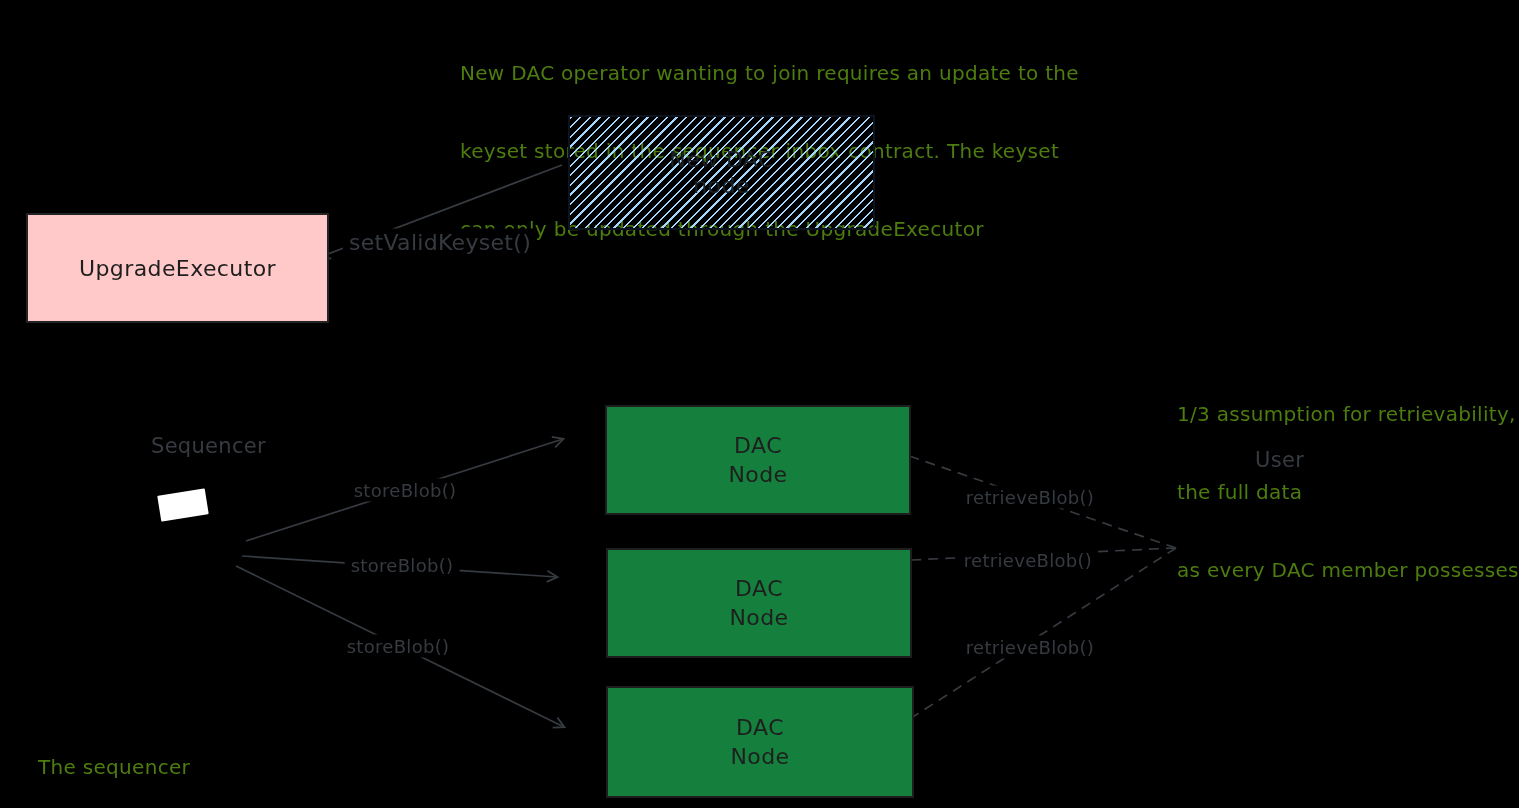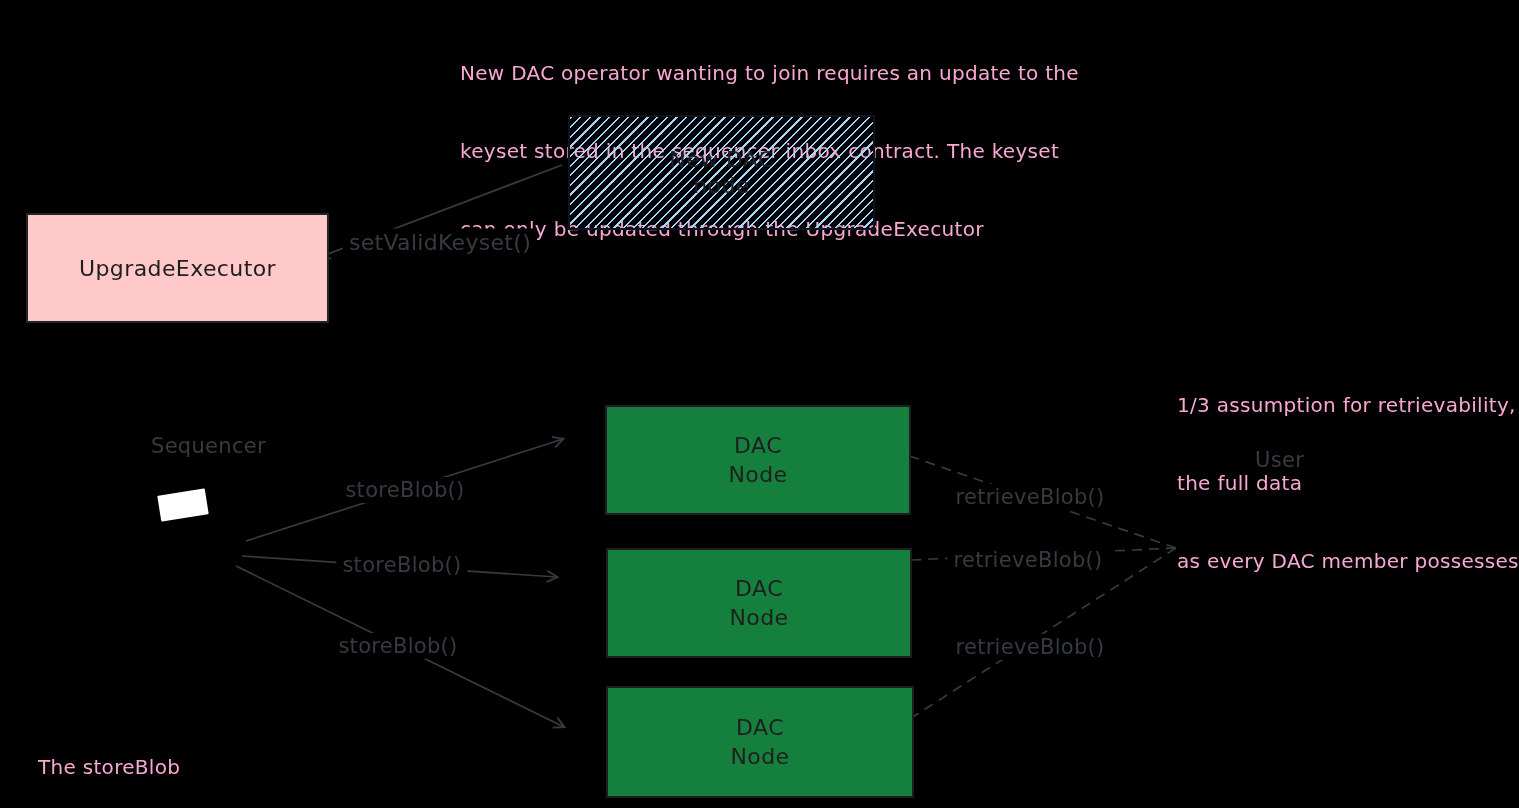--- a/index.html
+++ b/index.html
@@ -5,31 +5,31 @@
   html,body{margin:0;padding:0;background:#000;}
   #canvas{
     position:relative;
     width:1519px;height:808px;
     background:#000000;
     overflow:hidden;
     font-family:"DejaVu Sans", sans-serif;
   }
   .note{
     position:absolute;
-    color:#f9a8d4;
+    color:#4d7c0f;
     font-size:20px;
     line-height:26px;
     letter-spacing:.3px;
     white-space:pre;
   }
   .edge-label{
     position:absolute;
     transform:translate(-50%,-50%);
     color:#363b41;
-    font-size:21px;
+    font-size:18px;
     letter-spacing:.3px;
     background:#000;
     padding:1px 6px;
     white-space:nowrap;
   }
   .plain-label{
     position:absolute;
     color:#363b41;
     font-size:21px;
     letter-spacing:.3px;
@@ -105,28 +105,28 @@
       <line x1="1176" y1="548" x2="891" y2="731" stroke-dasharray="10 7" marker-end="url(#chev)"></line>
     </g>
   </svg>
 
   <div class="note" style="left:460px;top:8px;">
     <div>New DAC operator wanting to join requires an update to the</div>
     <div>keyset stored in the sequencer inbox contract. The keyset</div>
     <div>can only be updated through the UpgradeExecutor</div>
   </div>
 
-  <div class="note" style="left:1177px;top:340px;">
+  <div class="note" style="left:1177px;top:349px;">
     <div>1/3 assumption for retrievability,</div>
     <div>the full data</div>
     <div>as every DAC member possesses</div>
   </div>
 
   <div class="note" style="left:38px;top:700px;line-height:27px;">
-    <div>The storeBlob</div>
+    <div>The sequencer</div>
     
     
   </div>
 
   <div id="new-dac-node" class="box hatch-box">
     <div class="line">New DAC</div>
     <div class="line">node</div>
   </div>
 
   <div id="upgrade-executor" class="box pink-box">

